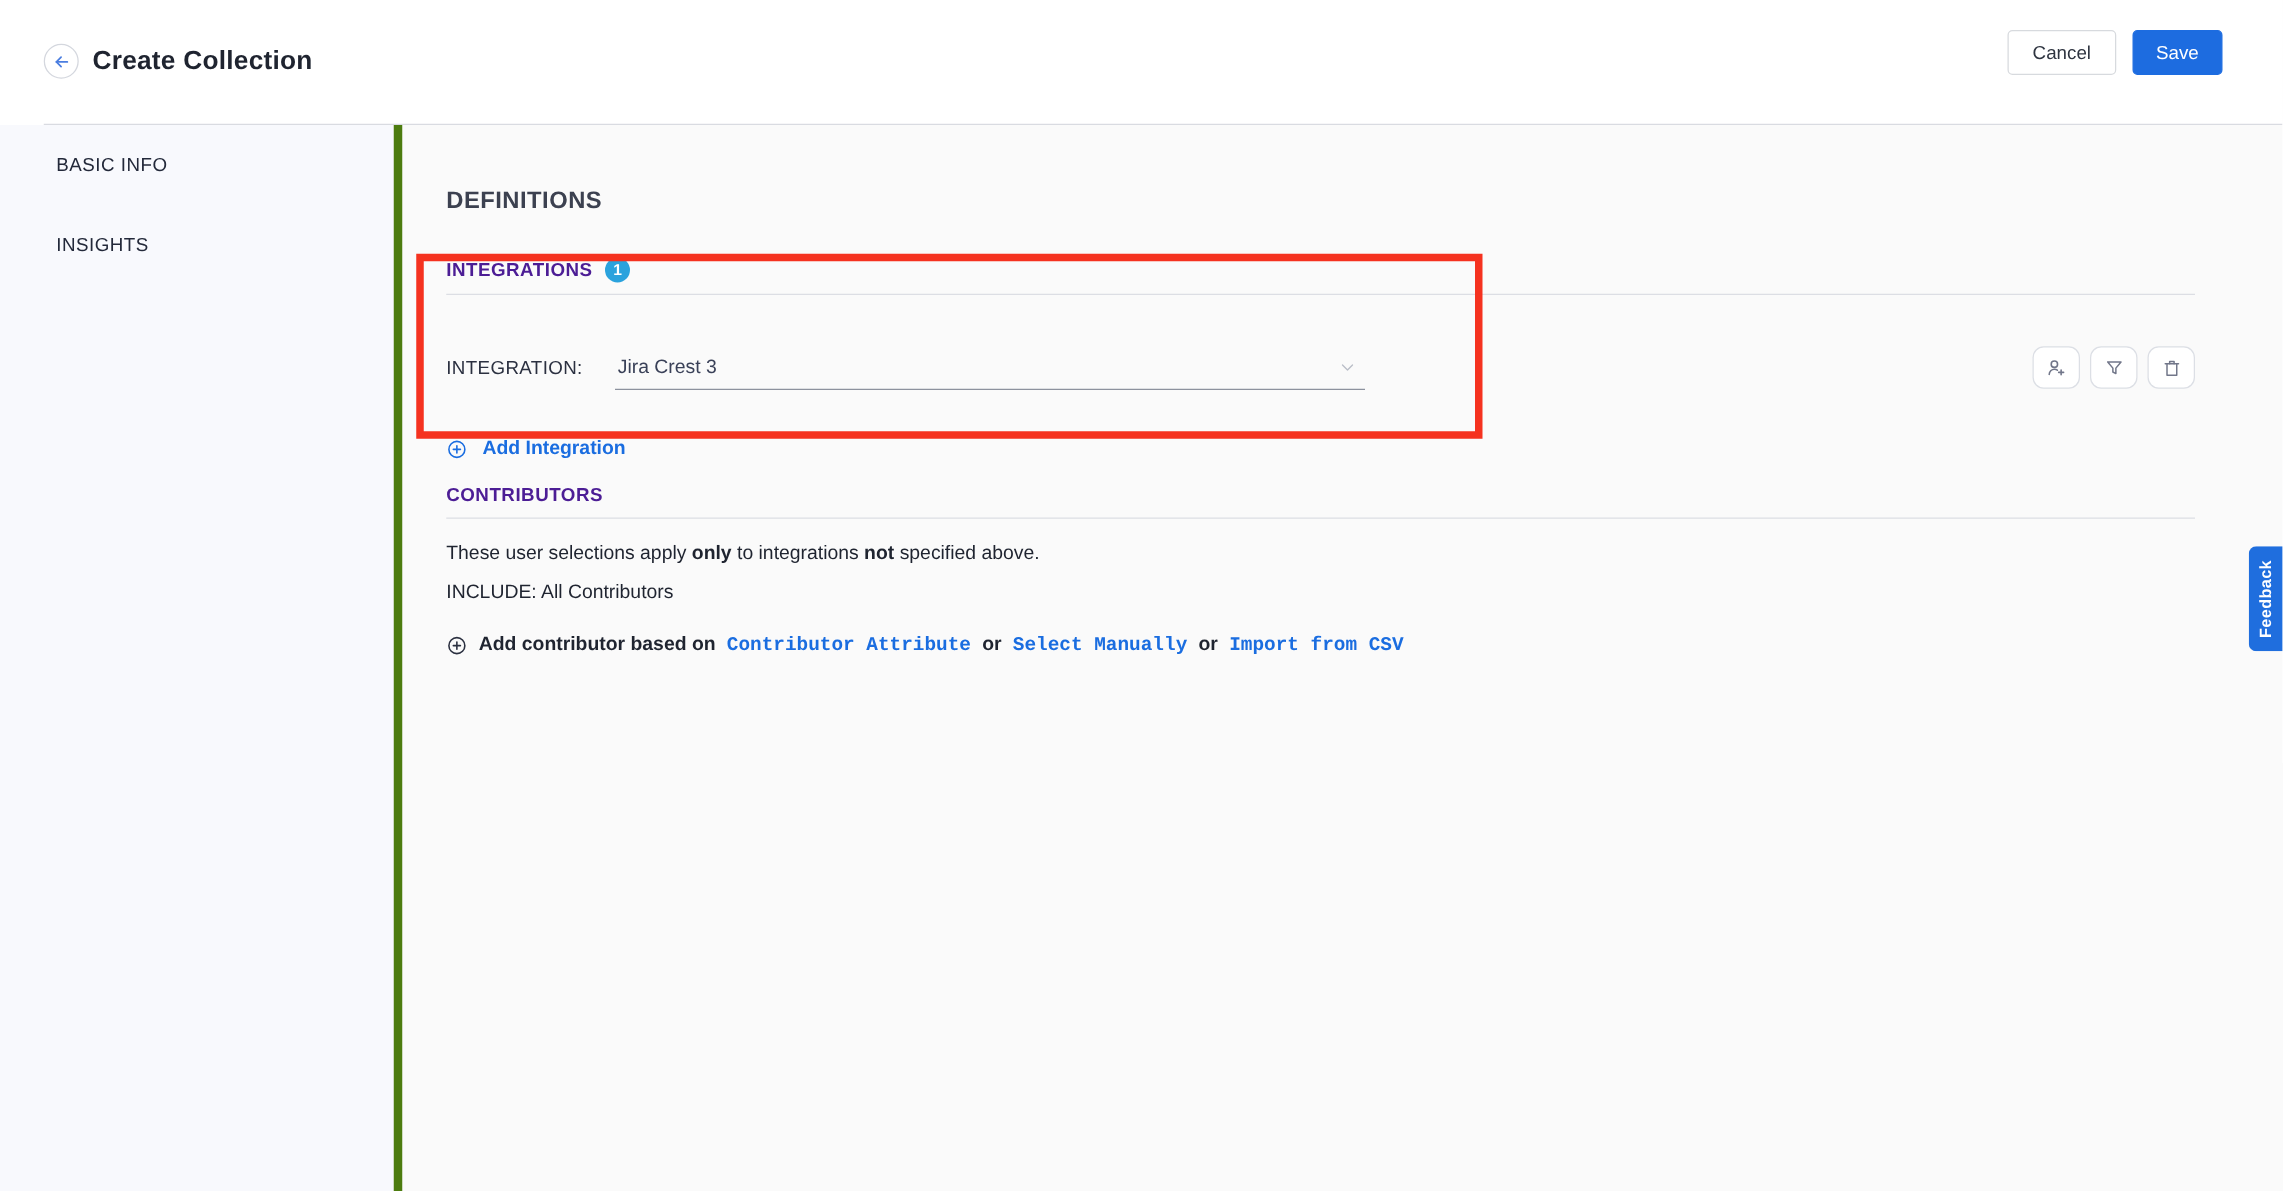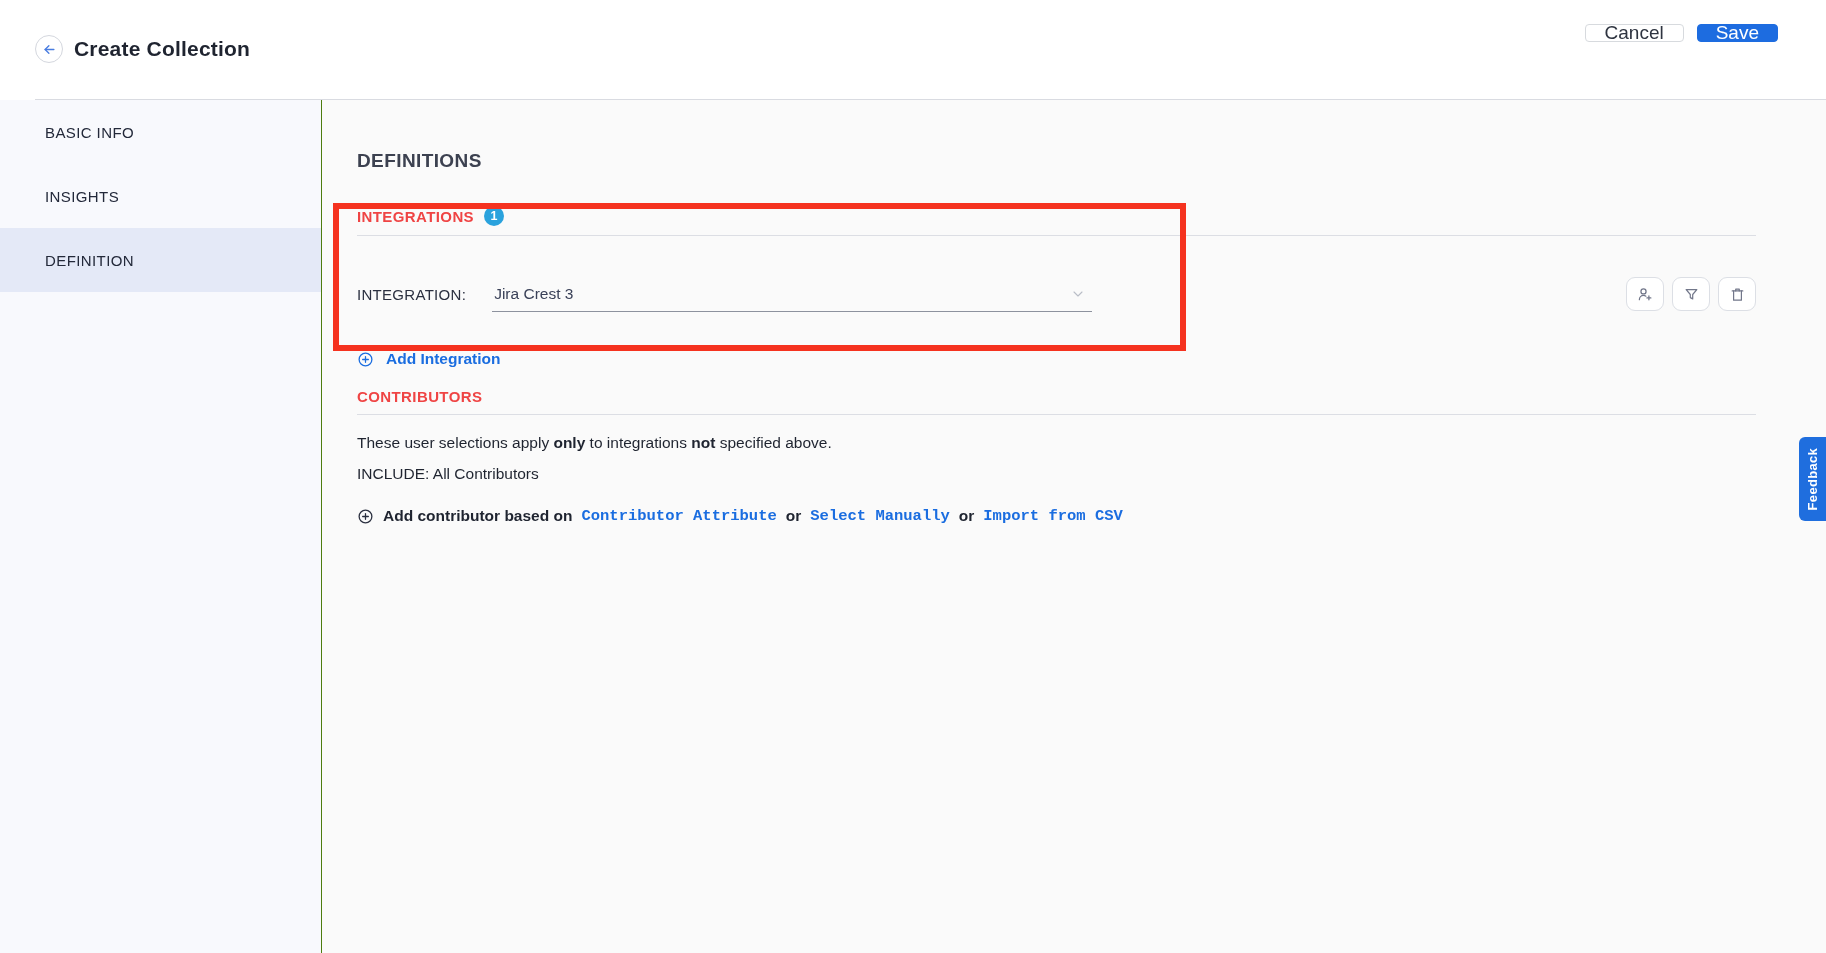--- a/index.html
+++ b/index.html
@@ -11,38 +11,38 @@
   .header-divider { position:absolute; left:35px; right:0; bottom:0; height:1px; background:#d9dbe1; }
   .breadcrumb { font-size:15px; color:#6e7380; line-height:17px; }
   .breadcrumb .crumb { color:#6e7380; cursor:pointer; }
   .breadcrumb .sep { margin:0 5px; color:#6e7380; }
   .breadcrumb .crumb.current { color:#1a6de0; }
   .title-row { display:flex; align-items:center; margin-top:13px; gap:11px; }
   .back-btn { width:28px; height:28px; border-radius:50%; border:1px solid #d4d7de; background:#fff;
     display:flex; align-items:center; justify-content:center; color:#4a7de0; cursor:pointer; flex:0 0 auto; }
   .page-title { font-size:21px; font-weight:bold; color:#1f2430; letter-spacing:.2px; }
   .header-actions { position:absolute; top:24px; right:48px; display:flex; gap:13px; }
-  .btn { height:18px; border-radius:4px; font-size:19px; font-family:inherit; cursor:pointer;
+  .btn { height:36px; border-radius:4px; font-size:15px; font-family:inherit; cursor:pointer;
     display:inline-flex; align-items:center; justify-content:center; }
   .btn-cancel { background:#fff; border:1px solid #d7dade; color:#2e3440; padding:0 19px; }
   .btn-save { background:#1d6ce0; border:1px solid #1d6ce0; color:#fff; padding:0 18px; }
 
   
   .body-row { display:flex; height:853px; }
-  .sidebar { width:322px; flex:0 0 322px; background:#f8f9fd; border-right:1px solid #4d7c0f; }
+  .sidebar { width:322px; flex:0 0 322px; background:#f8f9fd; border-right:7px solid #4d7c0f; }
   .side-item { height:64px; display:flex; align-items:center; padding-left:45px;
     font-size:15px; letter-spacing:.4px; color:#23293a; cursor:pointer; }
   .side-item.active { background:#e4e9f7; }
 
   .main { position:relative; flex:1; background:#fafafa; padding:18px 70px 0 35px; }
   .main-heading { font-size:19px; font-weight:bold; color:#3c4150; letter-spacing:.4px; line-height:23px;margin-top:31px; }
 
   .section-head { display:flex; align-items:center; gap:10px; margin-top:34px;
     padding-bottom:9px; border-bottom:1px solid #dcdee4; }
-  .section-title { font-size:15px; font-weight:bold; color:#ef4444; letter-spacing:.4px; }
+  .section-title { font-size:15px; font-weight:bold; color:#4c1d95; letter-spacing:.4px; }
   .count-badge { width:20px; height:20px; border-radius:50%; background:#2aa2dd; color:#fff;
     font-size:12.5px; font-weight:bold; display:flex; align-items:center; justify-content:center; }
 
   .integration-row { display:flex; align-items:center; margin-top:40px; }
   .field-label { font-size:15px; color:#2b3040; letter-spacing:.3px; margin-right:26px; }
   .select-control { width:600px; height:36px; display:flex; align-items:center; justify-content:space-between;
     border-bottom:1px solid #8d929e; cursor:pointer; padding:0 6px 0 2px; }
   .select-value { font-size:15.5px; color:#3a4158; }
   .chevron { color:#b9bdc7; display:flex; }
   .row-actions { margin-left:auto; display:flex; gap:8px; }
@@ -92,21 +92,20 @@
     <button class="btn btn-cancel">Cancel</button>
     <button class="btn btn-save">Save</button>
   </div>
   <div class="header-divider"></div>
 </div>
 
 <div class="body-row">
   <aside class="sidebar">
     <div class="side-item">BASIC INFO</div>
     <div class="side-item">INSIGHTS</div>
-    <div class="side-item active">DEFINITION</div>
   </aside>
 
   <main class="main">
     <div class="main-heading">DEFINITIONS</div>
 
     <div class="section-head">
       <span class="section-title">INTEGRATIONS</span>
       <span class="count-badge">1</span>
     </div>
 

